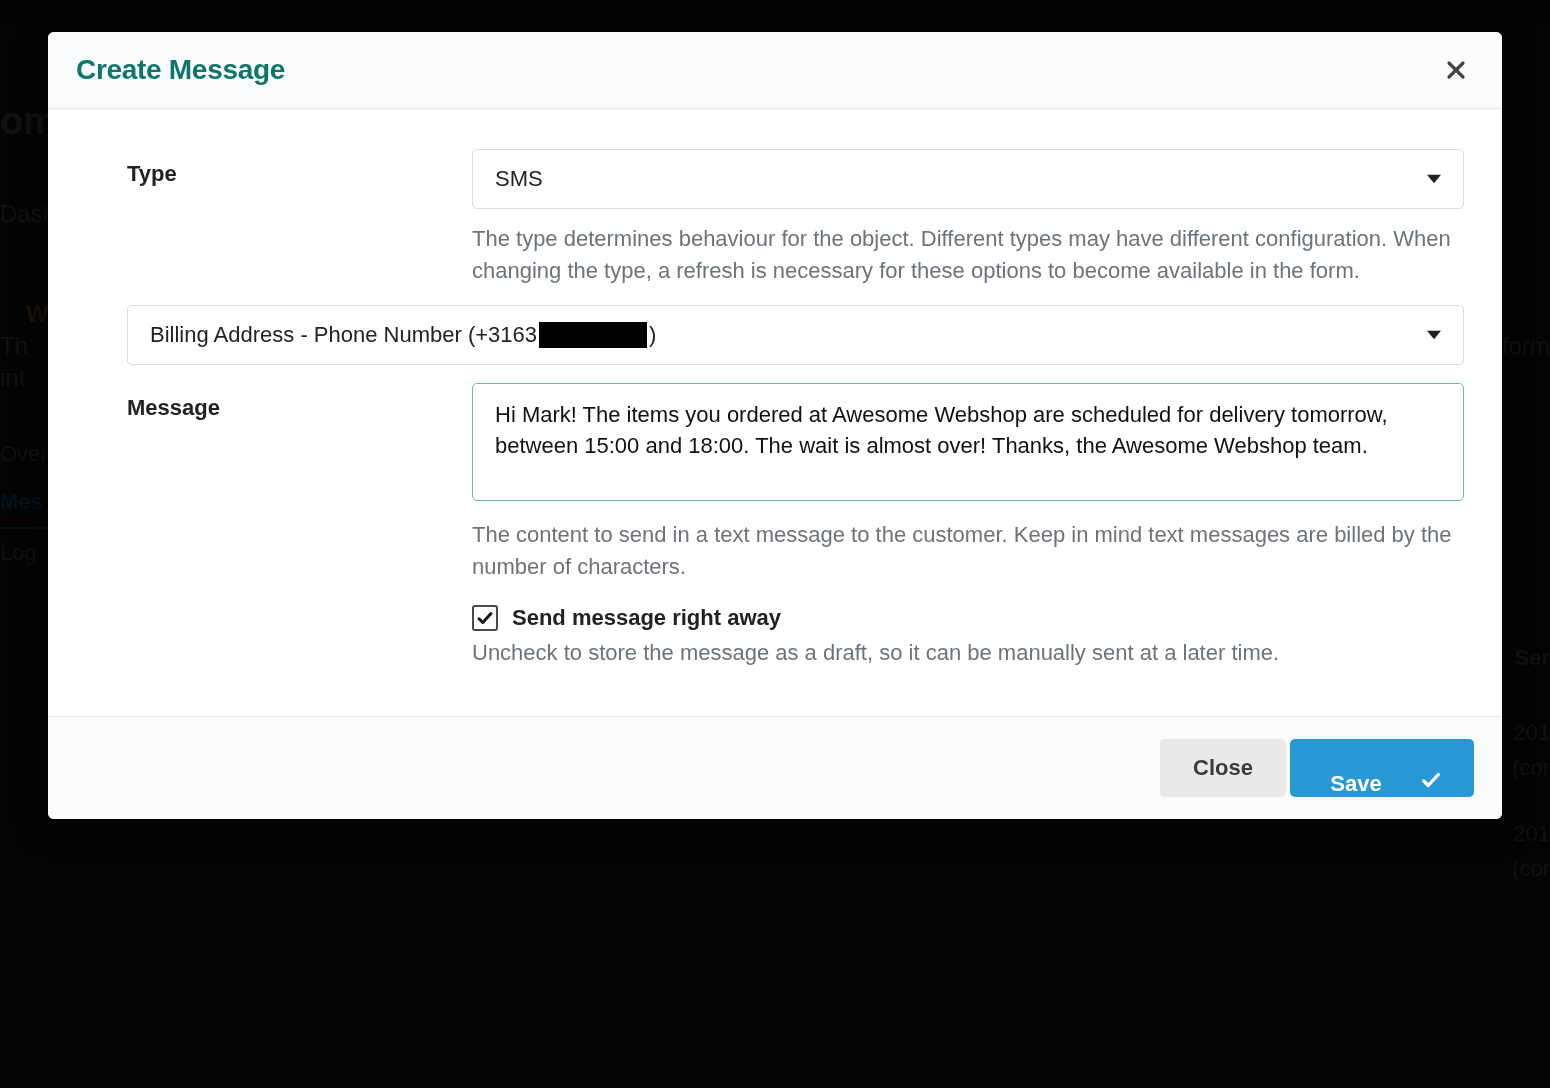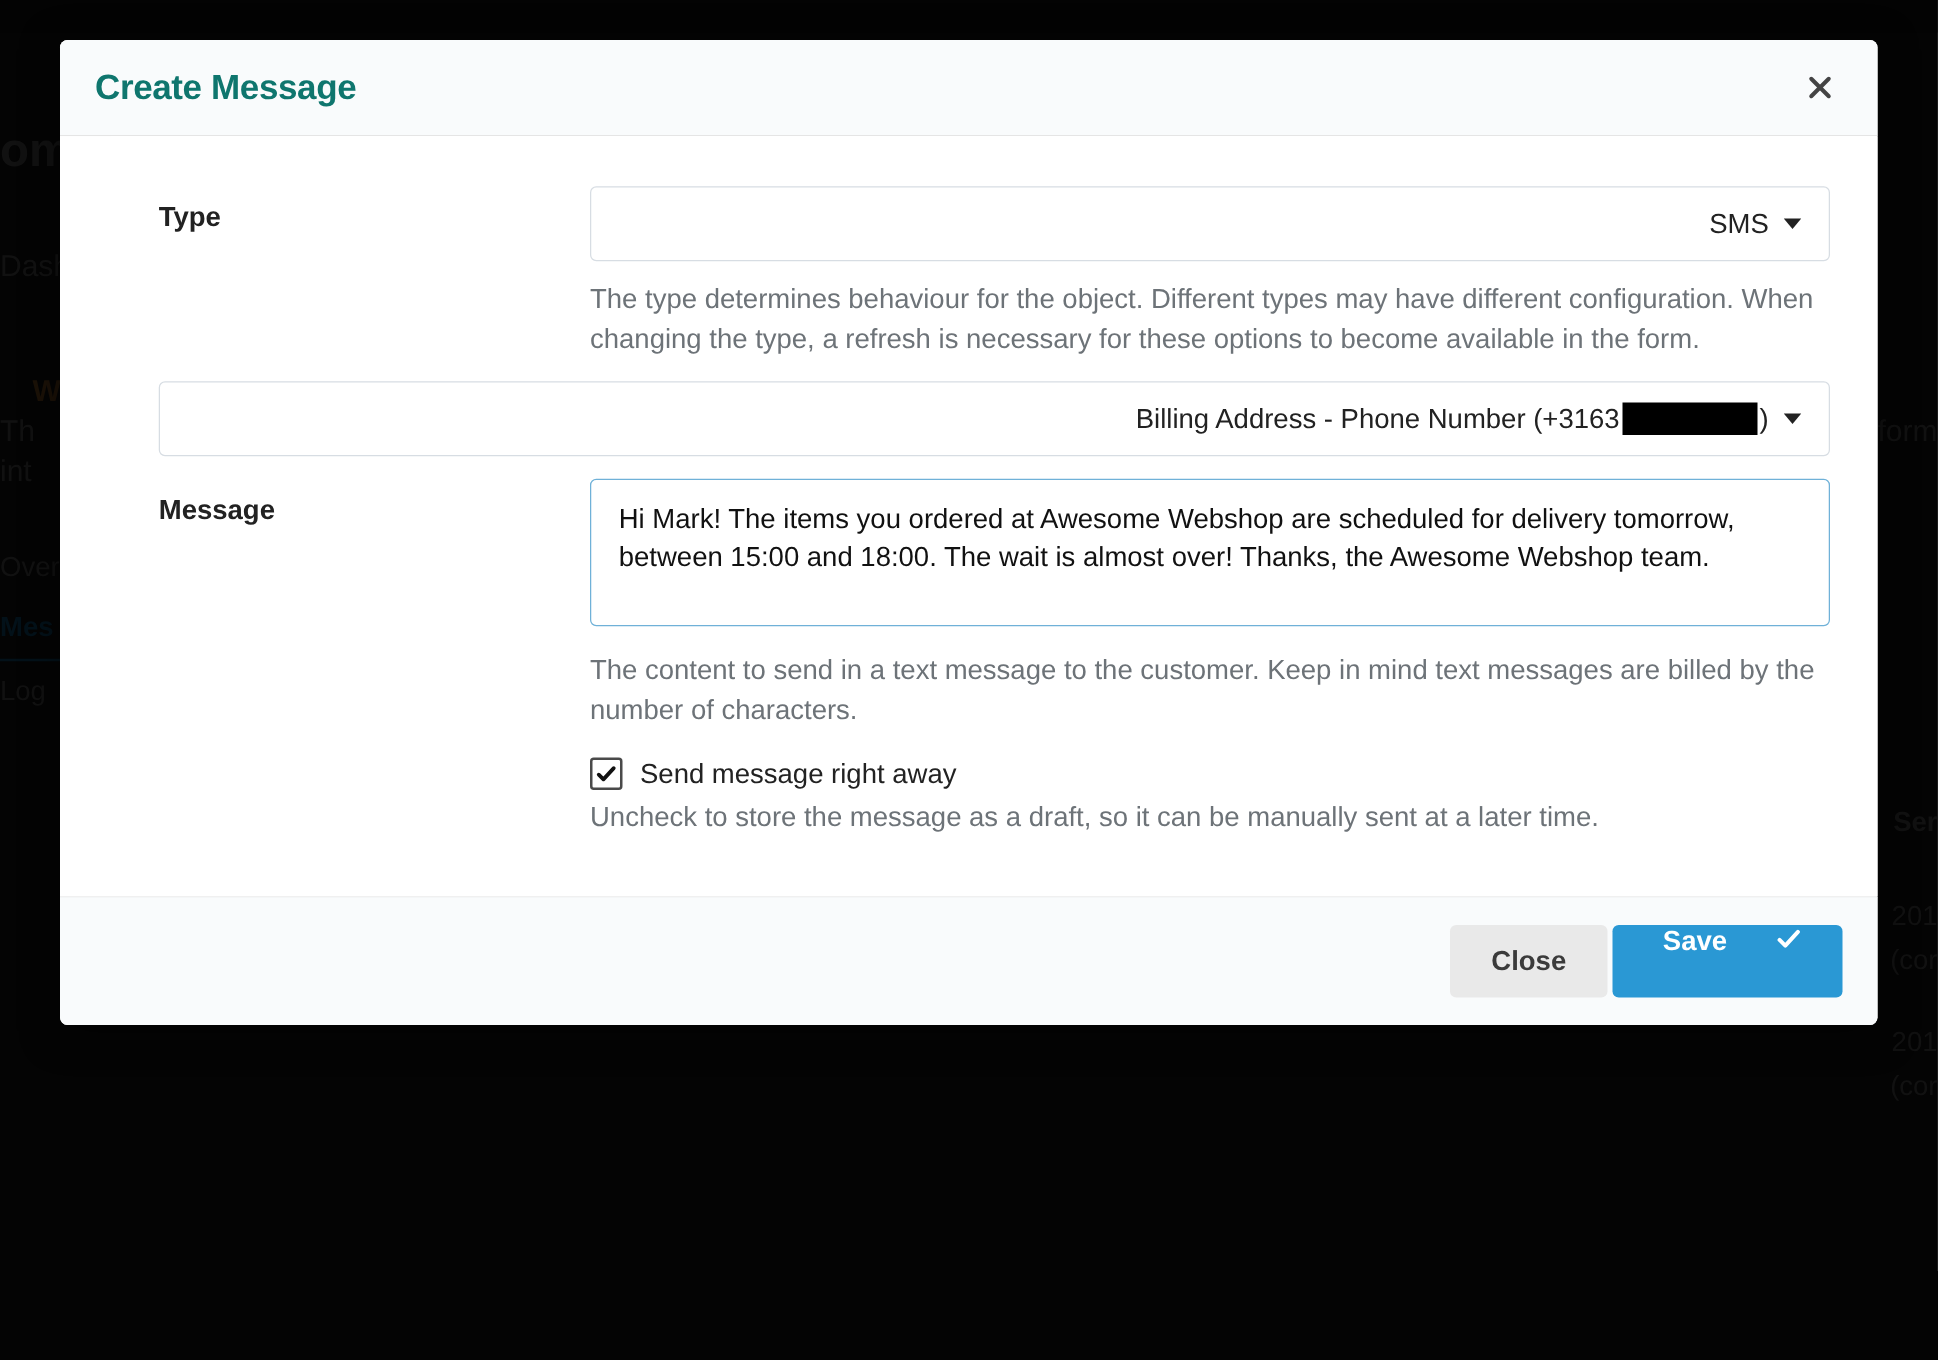--- a/index.html
+++ b/index.html
@@ -63,21 +63,21 @@
   }
   .form-field { flex: 1; }
   .select {
     width: 100%; height: 60px;
     border: 1px solid #d7dde3;
     border-radius: 5px;
     padding: 0 48px 0 22px;
     font-size: 22px; color: #222;
     background: #fff;
     display: flex; align-items: center;
-    position: relative; cursor: pointer; justify-content: flex-end;
+    position: relative; cursor: pointer;
   }
   .select .caret {
     position: absolute; right: 22px; top: 50%; transform: translateY(-50%);
   }
   .select .caret svg { width: 14px; height: 14px; }
   .select .redact {
     display:inline-block; background:#000; width:108px; height:26px; vertical-align:middle; margin:0 2px;
   }
   .help {
     color: #6d7378; font-size: 22px; line-height: 1.45;
@@ -88,21 +88,21 @@
     border: 1px solid #6fb1d8;
     border-radius: 5px;
     padding: 16px 22px;
     font-size: 22px; color: #111;
     line-height: 1.4;
     outline: none;
     resize: none;
     font-family: inherit;
     background:#fff;
   }
-  .check-row { display:flex; align-items:center; gap:14px; margin-top:22px; }
+  .check-row { display:flex; align-items:center; gap:14px; margin-top:22px;font-weight:bold; }
   .checkbox {
     width: 26px; height: 26px; border: 2px solid #4a4a4a; border-radius: 3px;
     display:flex; align-items:center; justify-content:center; cursor:pointer; flex:0 0 26px;
     background:#fff;
   }
   .checkbox svg { width: 18px; height: 18px; }
   .check-label { font-size: 22px; color: #222; }
   .modal-footer {
     border-top: 1px solid #e5e5e5;
     padding: 22px 28px;
@@ -112,21 +112,21 @@
   }
   .btn {
     height: 58px; border-radius: 5px; font-size: 22px; font-weight: 600;
     display:flex; align-items:center; justify-content:center; cursor:pointer; border:none;
   }
   .btn-close {
     background:#e9e9e9; color:#3b3b3b; padding: 0 30px; min-width:126px;
   }
   .btn-save {
     background:#2a98d4; color:#fff; padding:0 26px 0 34px; min-width:184px;
-    display:flex; gap:38px; align-items:flex-start;
+    display:flex; gap:38px; align-items:flex-end;
   }
   .btn-save svg { width:22px; height:22px; }
 </style>
 </head>
 <body>
 
 <div class="backdrop">
   <div class="bg-top"></div>
   <div class="bg-area" style="top:100px;left:0;font-size:38px;font-weight:600;">om</div>
   <div class="bg-area" style="top:200px;">Dash</div>

